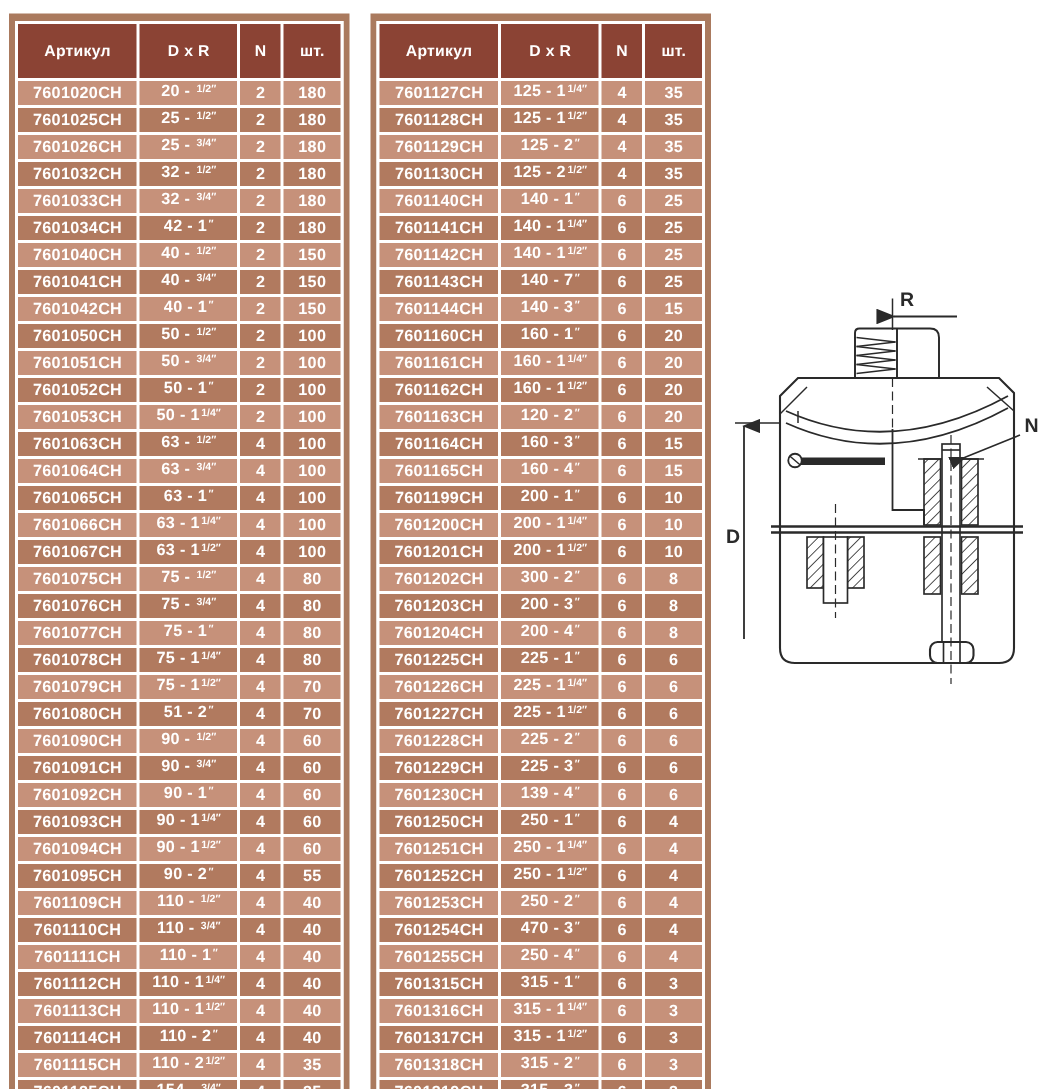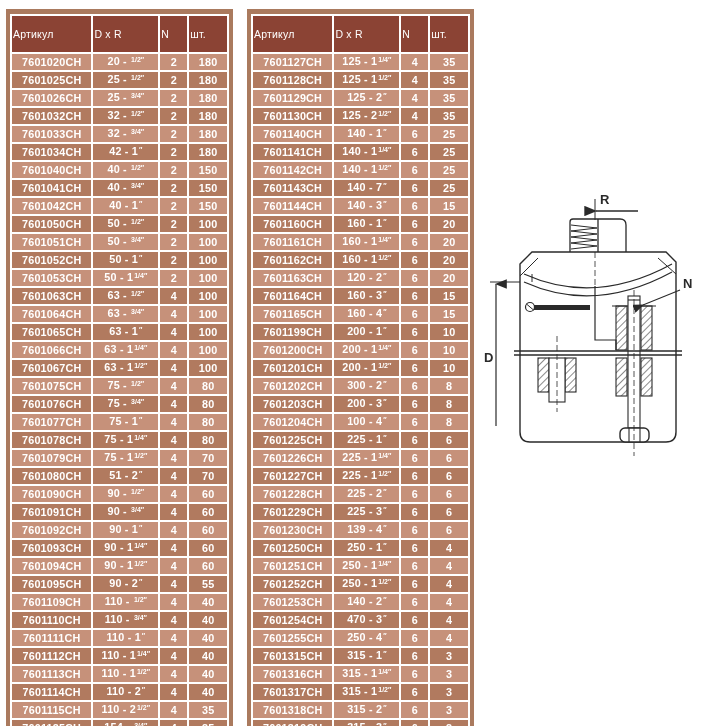--- a/index.html
+++ b/index.html
@@ -27,22 +27,22 @@
   .tbl-wrap.right{left:247px;}
   table.catalog{
     width:100%;
     border-collapse:separate;
     border-spacing:2px;
     background:#ffffff;
   }
   table.catalog th{
     background:var(--header-bg);
     color:var(--cell-text);
-    font-size:10.5px;font-weight:normal;
-    height:17px;padding:12px 1px;text-align:left;
+    font-size:10.5px;font-weight:bold;
+    height:17px;padding:12px 1px;text-align:center;
     letter-spacing:0.2px;
   }
   table.catalog td{
     color:var(--cell-text);
     font-size:10.8px;font-weight:bold;
     height:15.3px;line-height:15px;
     padding:0 1px;text-align:center;
     white-space:nowrap;
     letter-spacing:0.2px;
   }
@@ -453,21 +453,21 @@
           <td>8</td>
         </tr>
         <tr>
           <td>7601203CH</td>
           <td><span>200 - 3</span><span class="sup">″</span></td>
           <td>6</td>
           <td>8</td>
         </tr>
         <tr>
           <td>7601204CH</td>
-          <td><span>100 - 4</span><span class="sup">″</span></td>
+          <td><span>200 - 4</span><span class="sup">″</span></td>
           <td>6</td>
           <td>8</td>
         </tr>
         <tr>
           <td>7601225CH</td>
           <td><span>225 - 1</span><span class="sup">″</span></td>
           <td>6</td>
           <td>6</td>
         </tr>
         <tr>
@@ -513,21 +513,21 @@
           <td>4</td>
         </tr>
         <tr>
           <td>7601252CH</td>
           <td><span>250 - 1</span><span class="sup">1/2″</span></td>
           <td>6</td>
           <td>4</td>
         </tr>
         <tr>
           <td>7601253CH</td>
-          <td><span>140 - 2</span><span class="sup">″</span></td>
+          <td><span>250 - 2</span><span class="sup">″</span></td>
           <td>6</td>
           <td>4</td>
         </tr>
         <tr>
           <td>7601254CH</td>
           <td><span>470 - 3</span><span class="sup">″</span></td>
           <td>6</td>
           <td>4</td>
         </tr>
         <tr>

